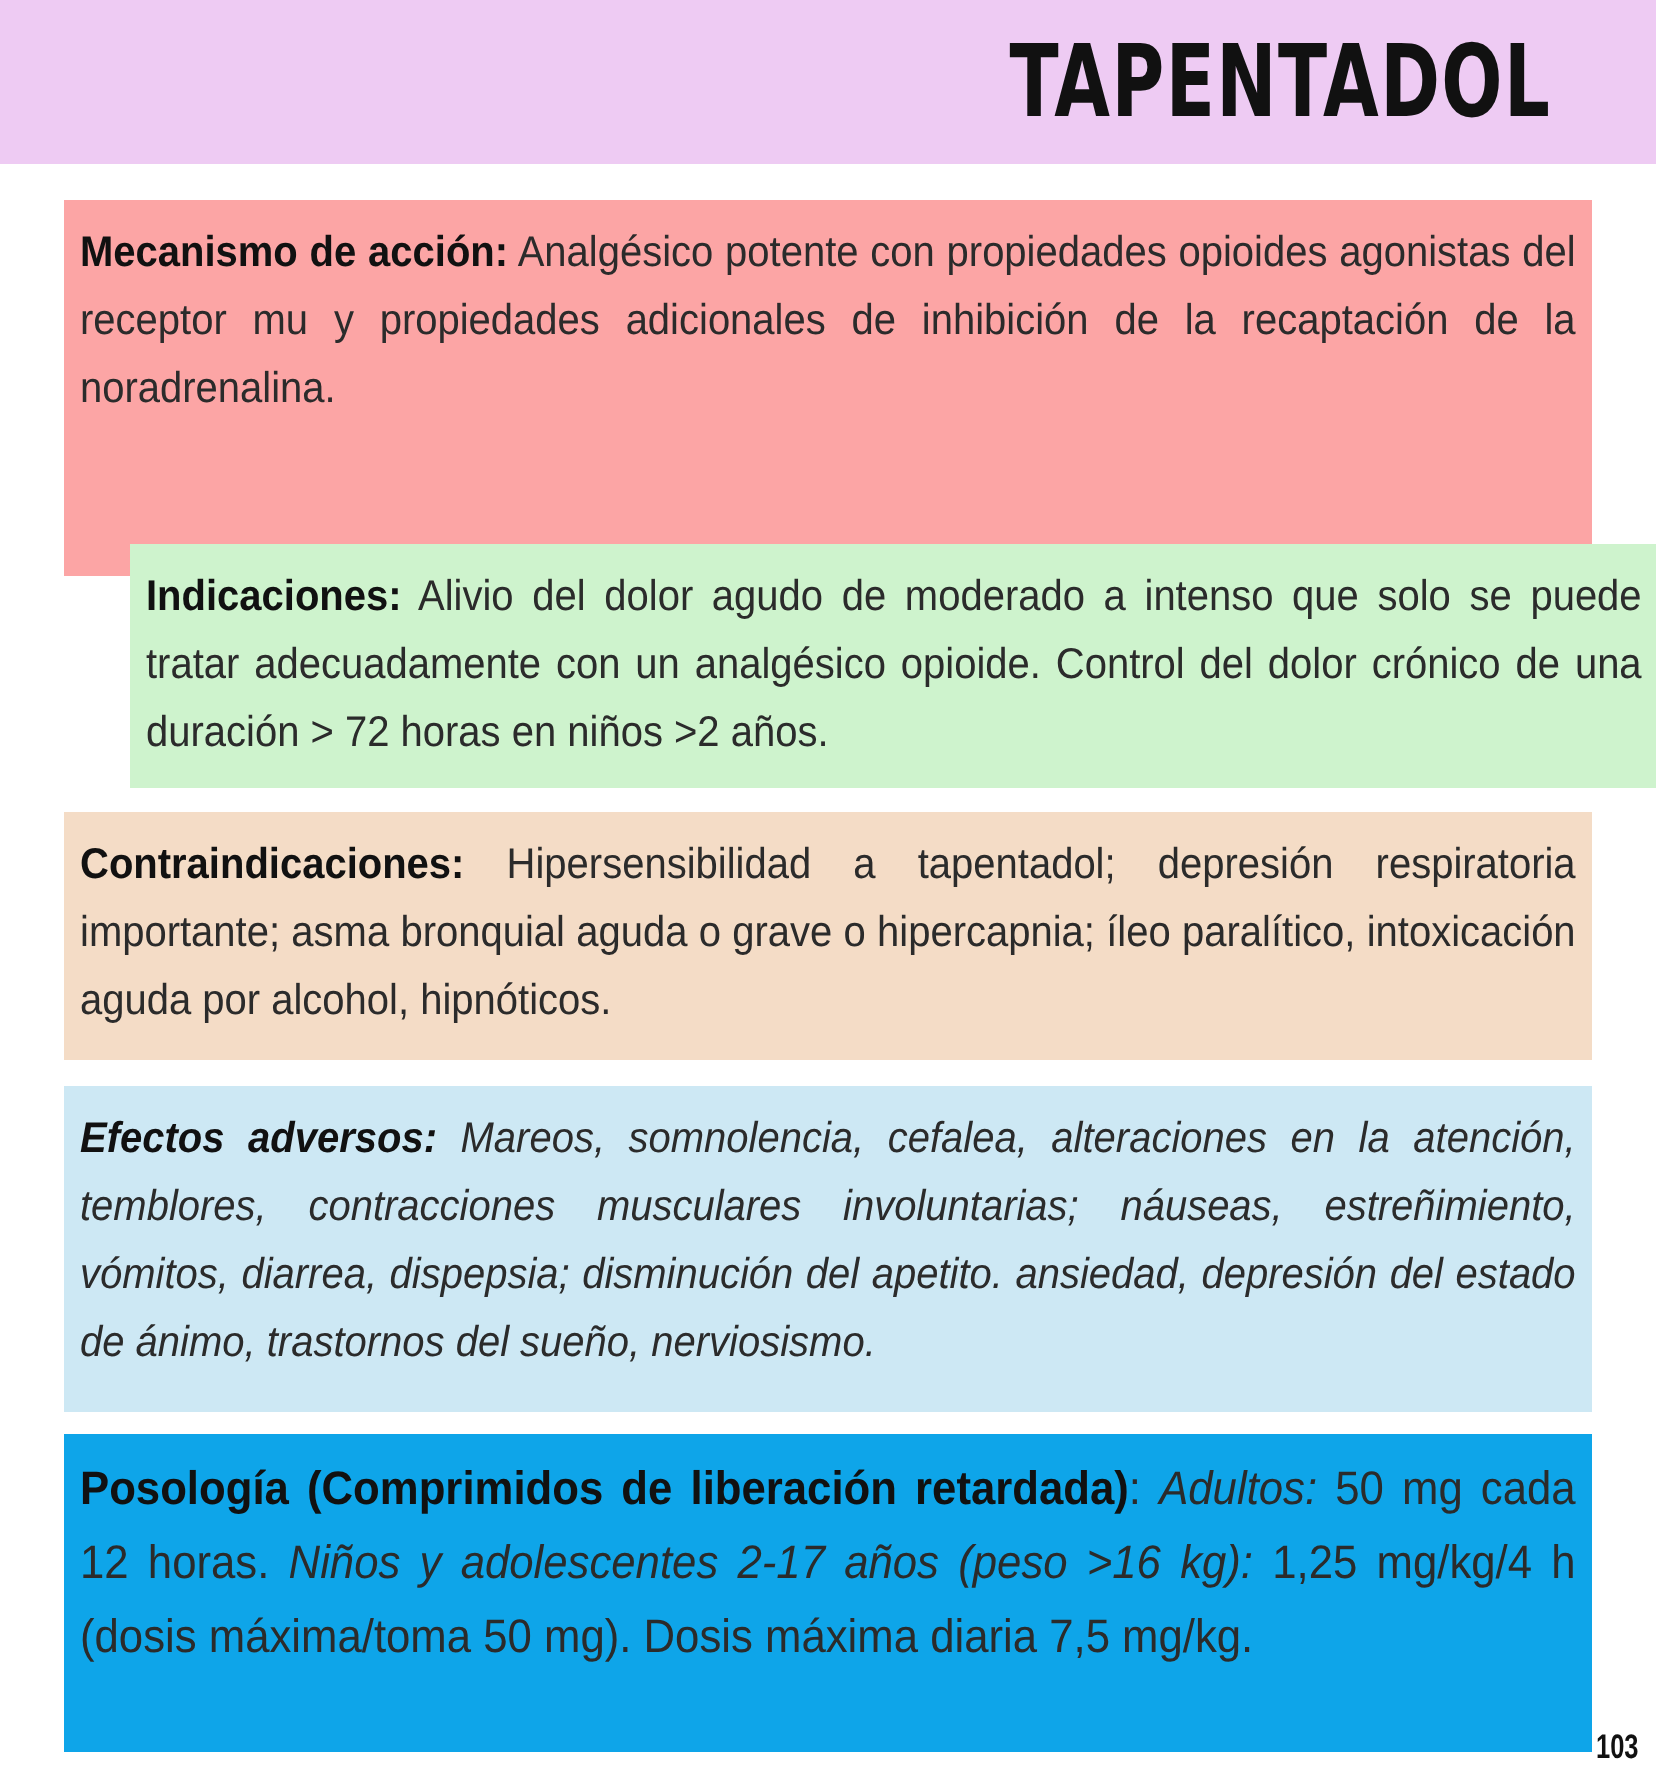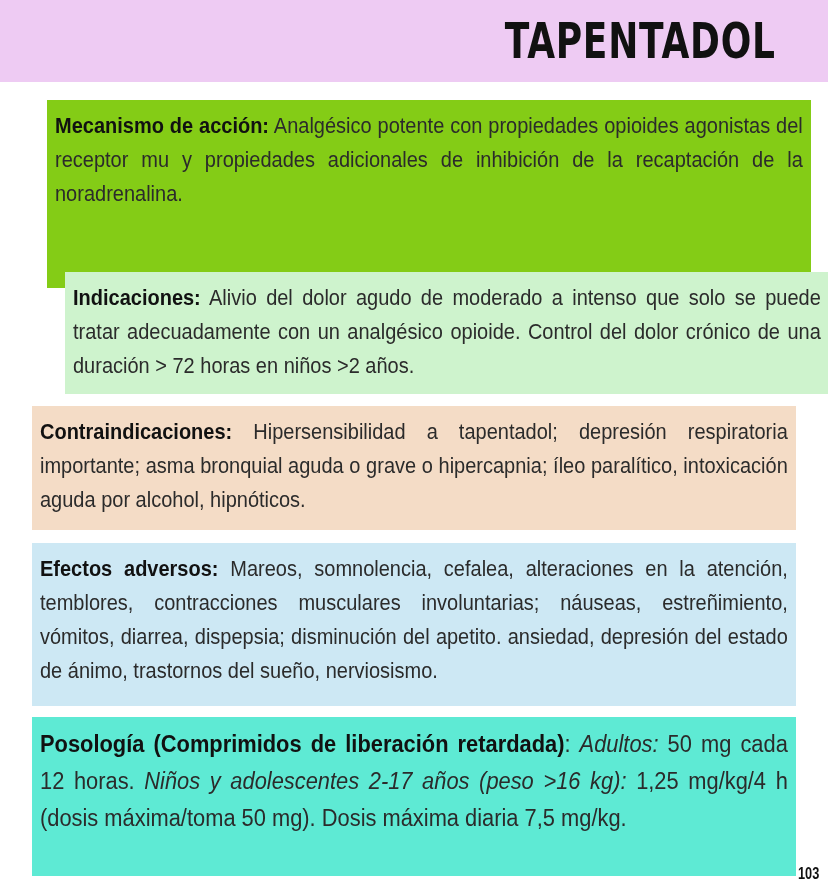--- a/index.html
+++ b/index.html
@@ -16,25 +16,25 @@
       letter-spacing:1px; color:#111; transform:scaleX(0.72); transform-origin:center;
     }
     .box {
       position:absolute; left:32px; width:764px; box-sizing:border-box;
       padding:9px 8px 8px 8px; font-size:21.5px; line-height:34px; text-align:justify;
       font-family: "Liberation Sans Narrow", "Liberation Sans", sans-serif;
     }
     .box .inner { transform:scaleX(0.93); transform-origin:left top; width:107.5%; }
     .lbl { font-weight:bold; color:#111; }
     .it { font-style:italic; }
-    #b1 { top:100px; height:188px; background:#84cc16;margin-left:15px; }
+    #b1 { top:100px; height:188px; background:#fca5a5; }
     #b2 { top:272px; height:122px; background:#cef3cd;margin-left:33px; }
     #b3 { top:406px; height:124px; background:#f4dcc6; }
-    #b4 { top:543px; height:163px; background:#cde8f4; }
-    #b5 { top:717px; height:159px; background:#5eead4; font-size:23.5px; line-height:37px; }
+    #b4 { top:543px; height:163px; background:#cde8f4;font-style:italic; }
+    #b5 { top:717px; height:159px; background:#0ea5e9; font-size:23.5px; line-height:37px; }
     .pagenum {
       position:absolute; left:798px; top:864px; font-weight:bold; font-size:17px; color:#111;
       transform:scaleX(0.75); transform-origin:left top;
     }
   </style>
 </head>
 <body>
 
 <div class="header">
   <div class="title">TAPENTADOL</div>

